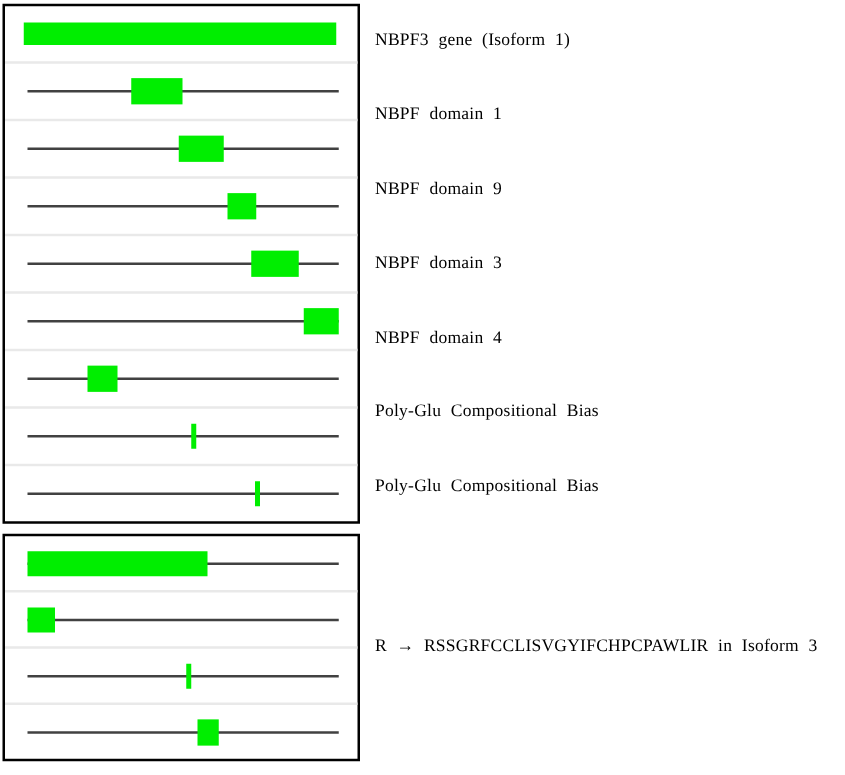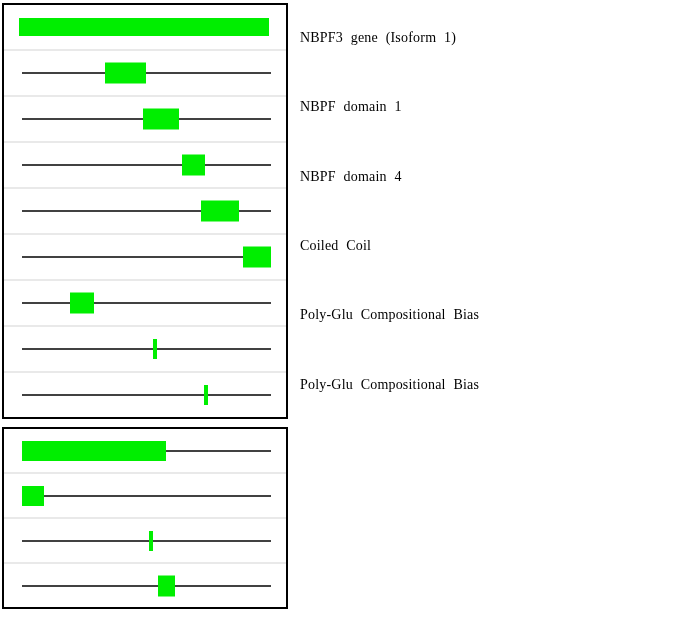--- a/index.html
+++ b/index.html
@@ -107,30 +107,36 @@
   <div class="labels-col">
 
     <div class="label-block label-block-1">
       <div class="label-row">
         <span>NBPF3 gene (Isoform 1)</span>
       </div>
       <div class="label-row">
         <span>NBPF domain 1</span>
       </div>
       <div class="label-row">
-        <span>NBPF domain 4</span>
+        <span>NBPF domain 9</span>
       </div>
       <div class="label-row">
-        <span>Coiled Coil</span>
+        <span>NBPF domain 3</span>
+      </div>
+      <div class="label-row">
+        <span>NBPF domain 4</span>
       </div>
       <div class="label-row">
         <span>Poly-Glu Compositional Bias</span>
       </div>
       <div class="label-row">
         <span>Poly-Glu Compositional Bias</span>
       </div>
     </div>
 
     <div class="label-block label-block-2">
+      <div class="label-row">
+        <span>R → RSSGRFCCLISVGYIFCHPCPAWLIR in Isoform 3</span>
+      </div>
     </div>
 
   </div>
 </div>
 
 </body></html>

